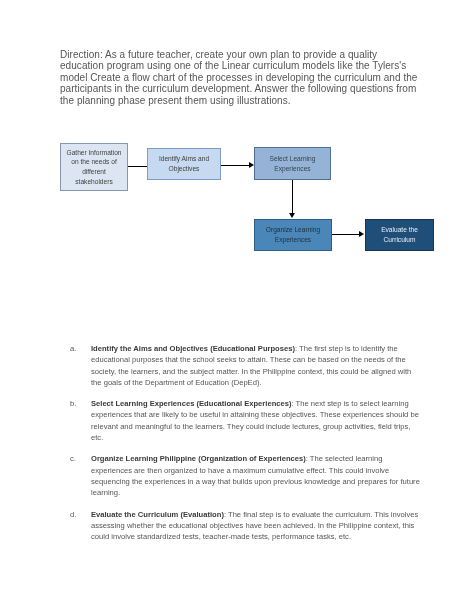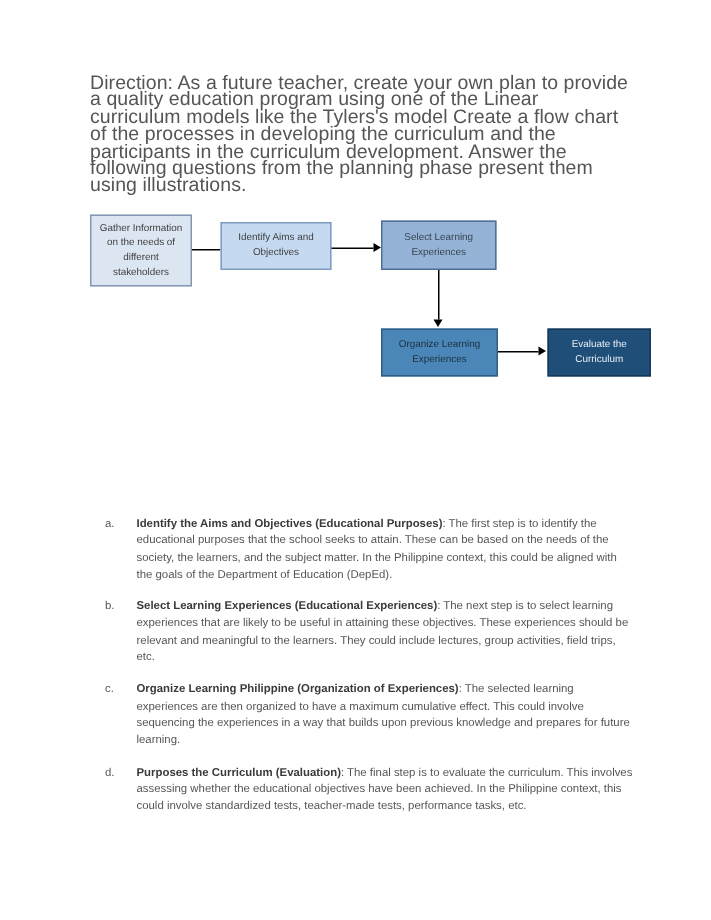--- a/index.html
+++ b/index.html
@@ -15,21 +15,21 @@
     font-family: "Liberation Sans", sans-serif;
     color: #4a4a4a;
   }
 
   
   #direction-paragraph {
     position: absolute;
     left: 60px;
     top: 49px;
     width: 362px;
-    font-size: 13px;
+    font-size: 10px;
     line-height: 11.4px;
     color: #555555;
     text-align: left;
     letter-spacing: 0.05px;
   }
 
   
   #flowchart {
     position: absolute;
     left: 0;
@@ -199,16 +199,16 @@
 
   <li class="answer-item">
     <span class="answer-marker">b.</span><span class="answer-term">Select Learning Experiences (Educational Experiences)</span><span class="answer-body">: The next step is to select learning experiences that are likely to be useful in attaining these objectives. These experiences should be relevant and meaningful to the learners. They could include lectures, group activities, field trips, etc.</span>
   </li>
 
   <li class="answer-item">
     <span class="answer-marker">c.</span><span class="answer-term">Organize Learning Philippine (Organization of Experiences)</span><span class="answer-body">: The selected learning experiences are then organized to have a maximum cumulative effect. This could involve sequencing the experiences in a way that builds upon previous knowledge and prepares for future learning.</span>
   </li>
 
   <li class="answer-item">
-    <span class="answer-marker">d.</span><span class="answer-term">Purposes the Curriculum (Evaluation)</span><span class="answer-body">: The final step is to evaluate the curriculum. This involves assessing whether the educational objectives have been achieved. In the Philippine context, this could involve standardized tests, teacher-made tests, performance tasks, etc.</span>
+    <span class="answer-marker">d.</span><span class="answer-term">Evaluate the Curriculum (Evaluation)</span><span class="answer-body">: The final step is to evaluate the curriculum. This involves assessing whether the educational objectives have been achieved. In the Philippine context, this could involve standardized tests, teacher-made tests, performance tasks, etc.</span>
   </li>
 
 </ol>
 
 </body></html>

